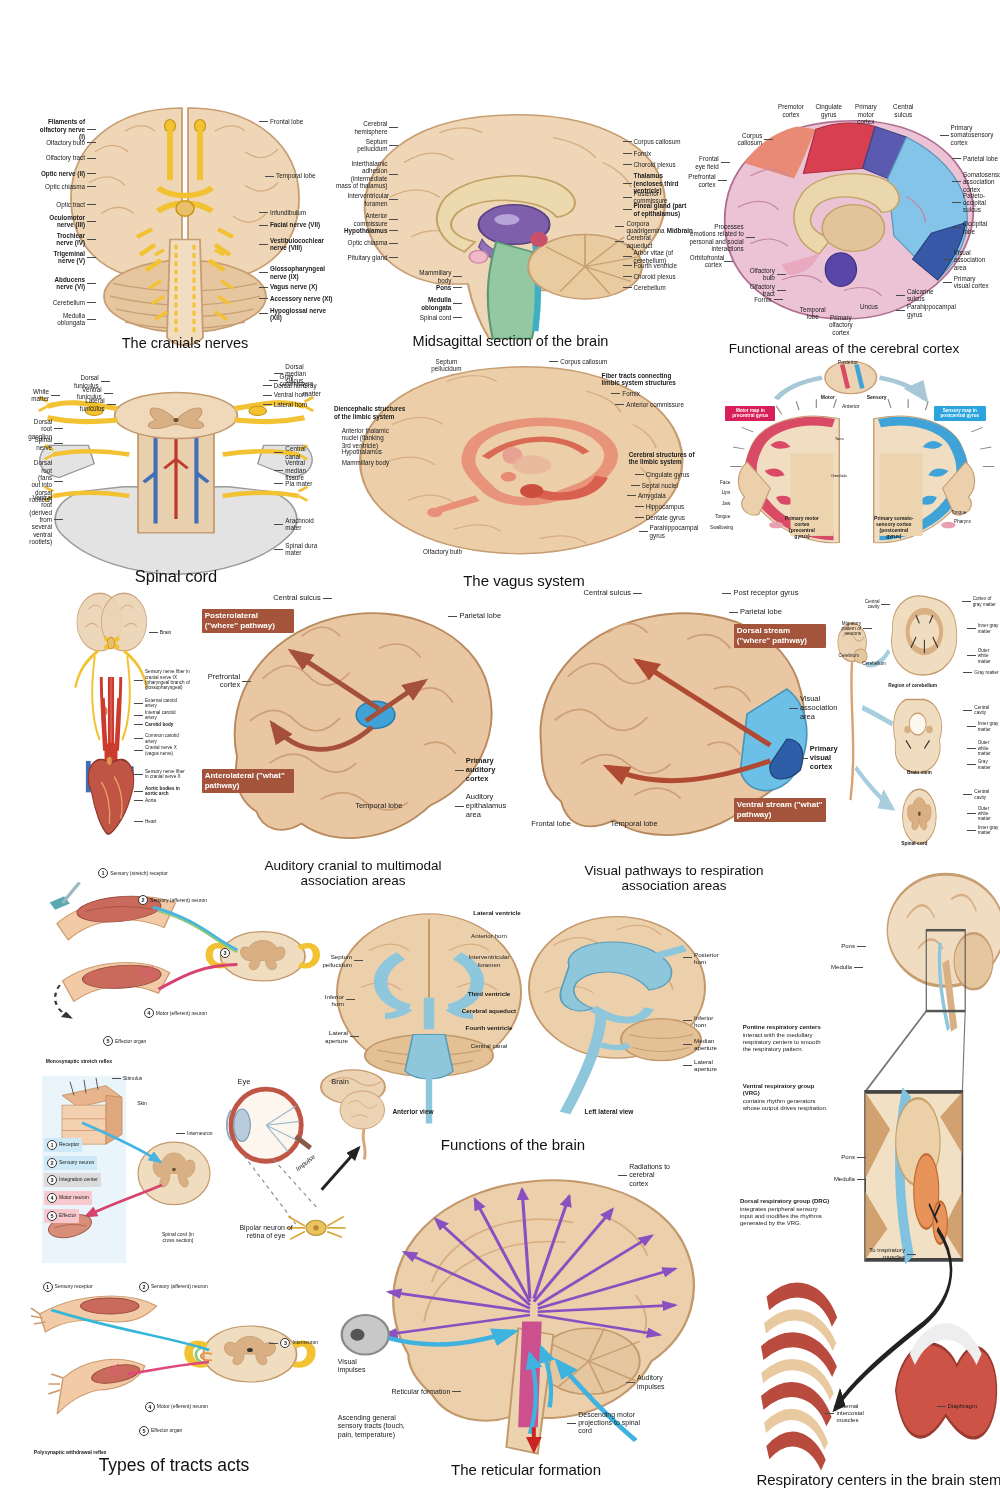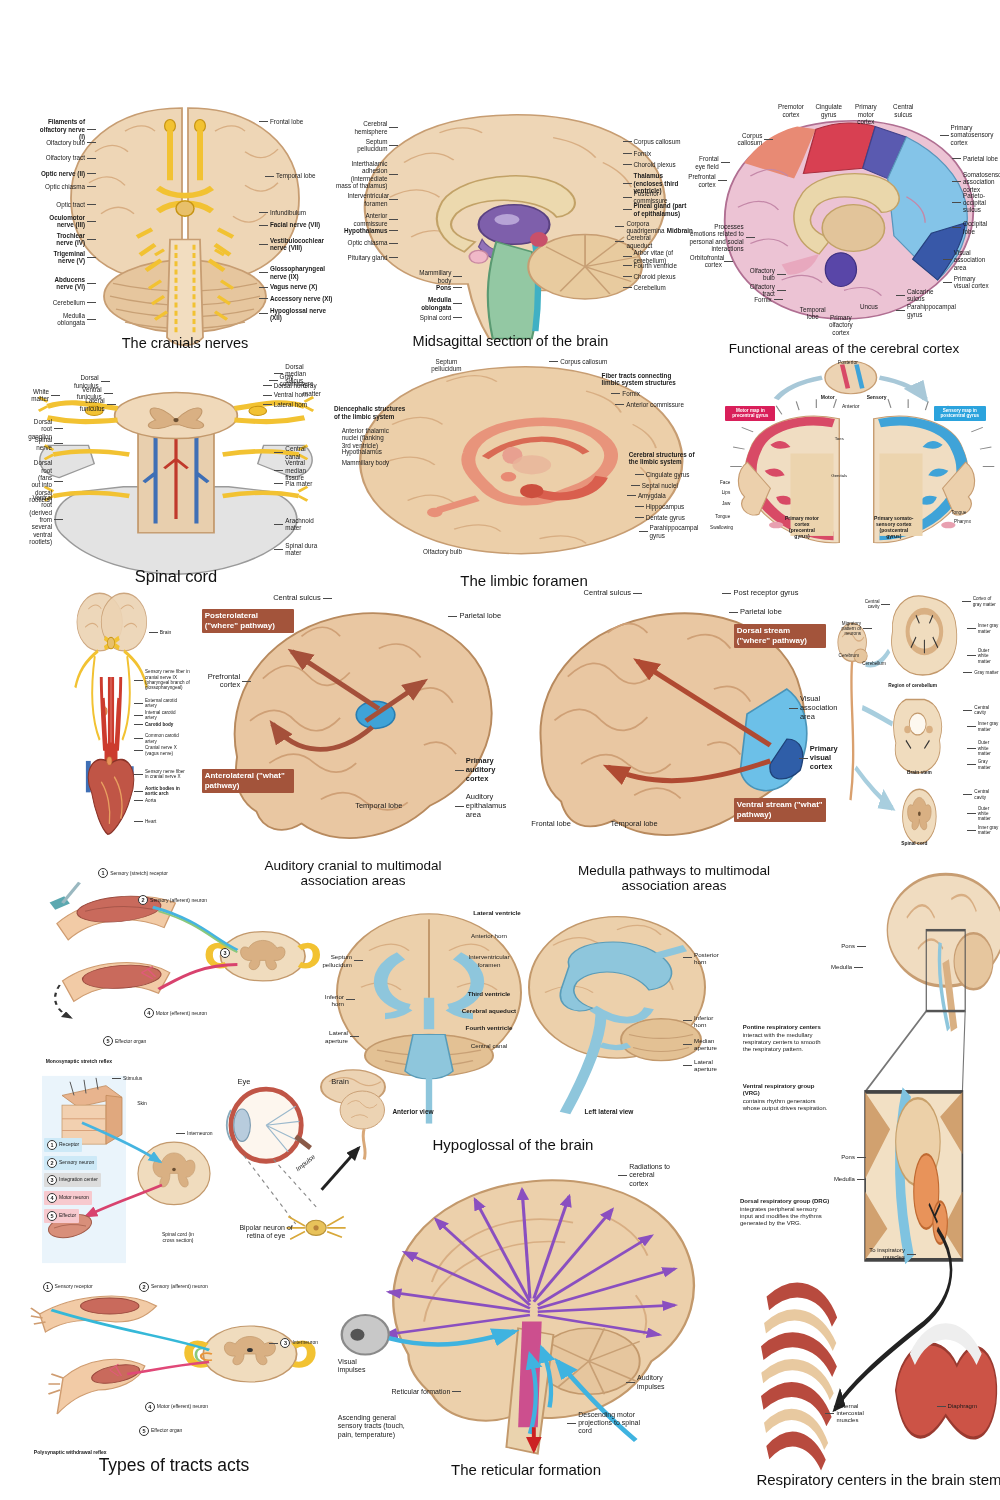--- a/index.html
+++ b/index.html
@@ -522,21 +522,21 @@
         <div class="lbl a-r" style="top: 67.5%; left: 78%;">
           <i class="ln"></i>
           <span class="t">Dentate gyrus</span>
         </div>
         <div class="lbl a-r" style="top: 72%; left: 79%;">
           <i class="ln"></i>
           <span class="t" style="max-width: 60px;">Parahippocampal gyrus</span>
         </div>
         <div class="lbl a-c" style="top: 82%; left: 29%; white-space: nowrap; transform: translateX(-50%);"><span class="t">Olfactory bulb</span></div>
       </div>
-    <div class="cap" style="font-size:15px">The limbic foramen</div>
+    <div class="cap" style="font-size:15px">The vagus system</div>
   </section>
 
   <section class="panel" style="left:713px;top:358px;width:287px;height:217px">
     <svg class="art" viewBox="0 0 100 100" preserveAspectRatio="none">
       <defs>
           <marker id="ho-g" markerWidth="5" markerHeight="5" refX="4" refY="2" orient="auto">
             <path d="M0 0L5 2L0 4Z" fill="#a8c8d8"></path>
           </marker>
         </defs>
       <ellipse cx="48" cy="9" rx="9" ry="7.5" fill="#ecd3b3" stroke="#c79d72" stroke-width="0.5"></ellipse>
@@ -744,21 +744,21 @@
         <div class="lbl a-r b" style="top: 52%; left: 87%; font-size: 7.5px;">
           <i class="ln"></i>
           <span class="t" style="max-width: 36px;">Primary visual cortex</span>
         </div>
         <div class="lbl a-r bx bx-brown" style="top: 69%; left: 68%;">
           <span class="t" style="max-width: 86px;">Ventral stream ("what" pathway)</span>
         </div>
         <div class="lbl a-c" style="top: 76%; left: 13%; font-size: 7.5px; white-space: nowrap; transform: translateX(-50%);"><span class="t">Frontal lobe</span></div>
         <div class="lbl a-c" style="top: 76%; left: 38%; font-size: 7.5px; white-space: nowrap; transform: translateX(-50%);"><span class="t">Temporal lobe</span></div>
       </div>
-    <div class="cap up" style="font-size:13.5px">Medulla pathways to multimodal</div>
+    <div class="cap up" style="font-size:13.5px">Visual pathways to respiration</div>
     <div class="cap2" style="font-size:13.5px">association areas</div>
   </section>
 
   <section class="panel" style="left:832px;top:588px;width:168px;height:272px">
     <svg class="art" viewBox="0 0 100 100" preserveAspectRatio="none">
       <defs>
           <marker id="cs-b" markerWidth="5" markerHeight="5" refX="4" refY="2" orient="auto">
             <path d="M0 0L5 2L0 4Z" fill="#a8cede"></path>
           </marker>
         </defs>
@@ -933,21 +933,21 @@
           <i class="ln"></i>
           <span class="t" style="max-width: 28px;">Median aperture</span>
         </div>
         <div class="lbl a-r" style="top: 63%; left: 92%; font-size: 6.2px;">
           <i class="ln"></i>
           <span class="t" style="max-width: 28px;">Lateral aperture</span>
         </div>
         <div class="lbl a-c b" style="top: 82%; left: 25%; font-size: 6.5px; white-space: nowrap; transform: translateX(-50%);"><span class="t">Anterior view</span></div>
         <div class="lbl a-c b" style="top: 82%; left: 74%; font-size: 6.5px; white-space: nowrap; transform: translateX(-50%);"><span class="t">Left lateral view</span></div>
       </div>
-    <div class="cap" style="font-size:15px">Hypoglossal of the brain</div>
+    <div class="cap" style="font-size:15px">Functions of the brain</div>
   </section>
 
   <section class="panel" style="left:740px;top:868px;width:278px;height:622px">
     <svg class="art" viewBox="0 0 100 100" preserveAspectRatio="none">
       <defs>
           <marker id="rs-k" markerWidth="5" markerHeight="5" refX="4" refY="2" orient="auto">
             <path d="M0 0L5 2L0 4Z" fill="#222"></path>
           </marker>
         </defs>
       <ellipse cx="74" cy="10" rx="21" ry="9" fill="#f0dcc0" stroke="#c79d72" stroke-width="0.5"></ellipse>

